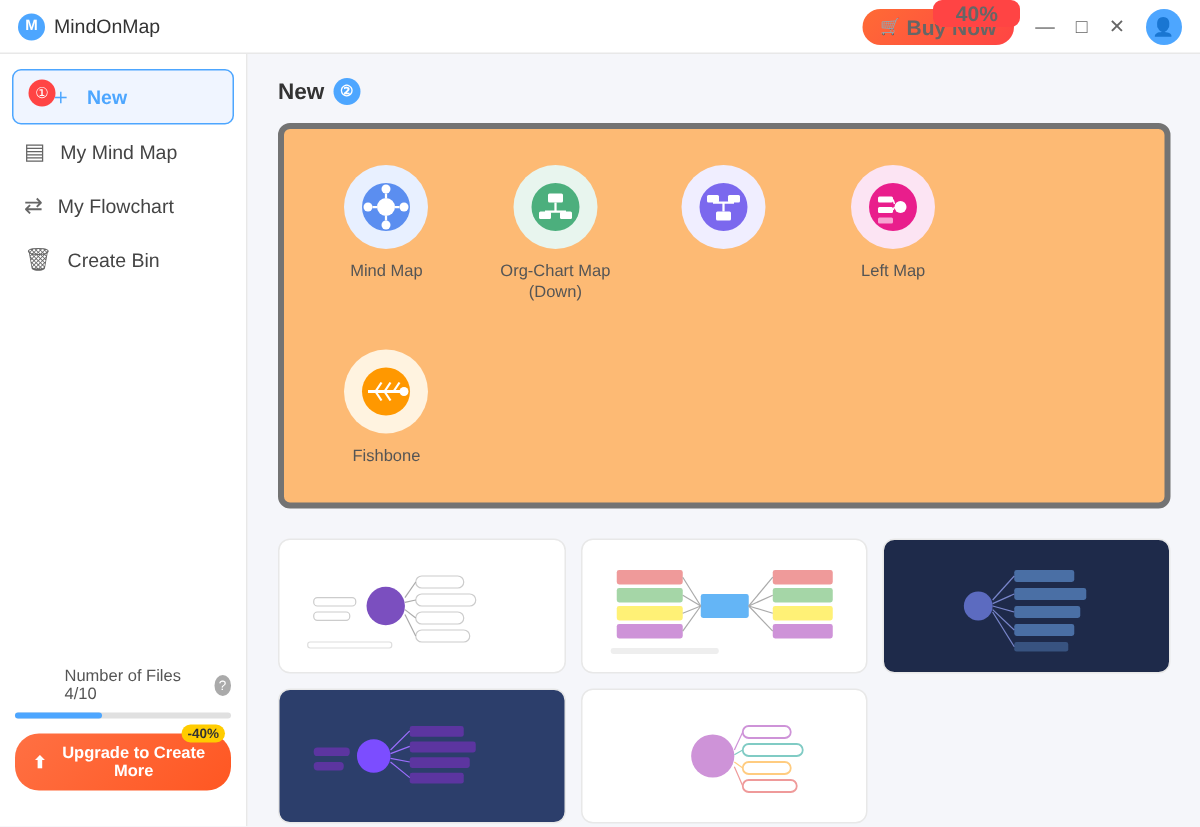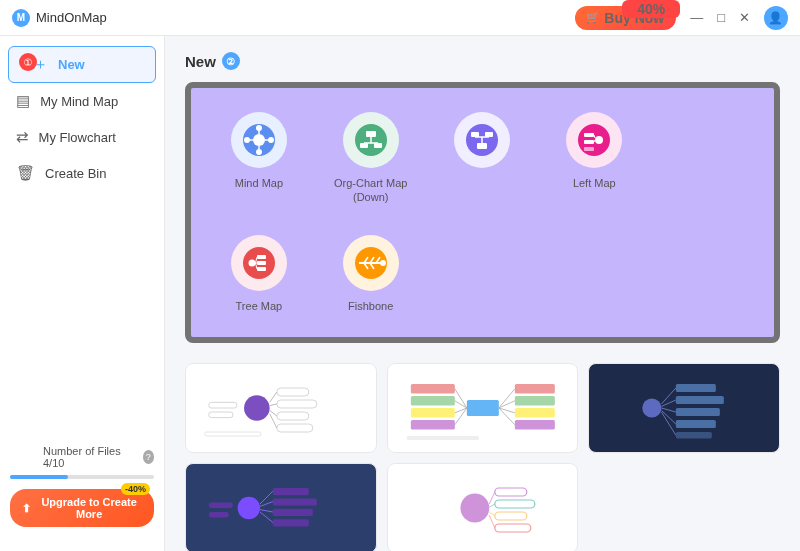--- a/index.html
+++ b/index.html
@@ -35,21 +35,21 @@
     .upgrade-btn { background: linear-gradient(135deg, #ff7043, #ff5722); color: #fff; border: none; border-radius: 16px; padding: 7px 12px; font-size: 11px; font-weight: 600; cursor: pointer; width: 100%; display: flex; align-items: center; justify-content: center; gap: 5px; position: relative; }
     .upgrade-badge { position: absolute; top: -6px; right: 4px; background: #ffcc00; color: #333; font-size: 9px; border-radius: 6px; padding: 1px 4px; font-weight: bold; }
 
     
     .content { flex: 1; padding: 16px 20px; overflow-y: auto; }
     .section-header { display: flex; align-items: center; gap: 6px; margin-bottom: 12px; }
     .section-title { font-size: 15px; font-weight: 600; color: #333; }
     .section-badge { width: 18px; height: 18px; background: #4da6ff; color: #fff; border-radius: 50%; font-size: 10px; display: flex; align-items: center; justify-content: center; font-weight: bold; }
 
     
-    .templates-grid-container { border: 6px solid #737373; border-radius: 8px; padding: 16px; margin-bottom: 20px; background: #c4b5fd; }
+    .templates-grid-container { border: 4px solid #737373; border-radius: 8px; padding: 16px; margin-bottom: 20px; background: #fdba74; }
     .templates-grid { display: grid; grid-template-columns: repeat(5, 1fr); gap: 12px 8px; }
     .templates-grid-row2 { display: grid; grid-template-columns: repeat(5, 1fr); gap: 12px 8px; margin-top: 14px; }
     .template-item { display: flex; flex-direction: column; align-items: center; gap: 8px; cursor: pointer; padding: 8px 4px; border-radius: 8px; transition: background 0.15s; }
     .template-icon { width: 56px; height: 56px; border-radius: 50%; display: flex; align-items: center; justify-content: center; font-size: 24px; }
     .template-label { font-size: 11px; color: #555; text-align: center; line-height: 1.3; }
 
     
     .recommended-title { font-size: 14px; font-weight: 600; color: #333; margin-bottom: 10px; }
     .themes-grid { display: grid; grid-template-columns: repeat(3, 1fr); gap: 10px; }
     .theme-card { height: 90px; border-radius: 8px; overflow: hidden; cursor: pointer; border: 1px solid #e8e8e8; }
@@ -194,35 +194,20 @@
               <line x1="18" y1="17" x2="17" y2="19" stroke="white" stroke-width="1"></line>
             </svg>
           </div>
           <span class="template-label">Left Map</span>
         </div>
 
       </div>
 
       <div class="templates-grid-row2">
 
-        <div class="template-item">
-          <div class="template-icon" style="background:#fdeaee;">
-            <svg width="34" height="34" viewBox="0 0 34 34">
-              <circle cx="17" cy="17" r="16" fill="#e94c4c"></circle>
-              <circle cx="10" cy="17" r="3.5" fill="white"></circle>
-              <rect x="15" y="9" width="9" height="4" rx="1" fill="white"></rect>
-              <rect x="15" y="15" width="9" height="4" rx="1" fill="white"></rect>
-              <rect x="15" y="21" width="9" height="4" rx="1" fill="white"></rect>
-              <line x1="13.5" y1="17" x2="15" y2="11" stroke="white" stroke-width="1"></line>
-              <line x1="13.5" y1="17" x2="15" y2="17" stroke="white" stroke-width="1"></line>
-              <line x1="13.5" y1="17" x2="15" y2="23" stroke="white" stroke-width="1"></line>
-            </svg>
-          </div>
-          <span class="template-label">Tree Map</span>
-        </div>
 
         <div class="template-item">
           <div class="template-icon" style="background:#fff3e0;">
             <svg width="34" height="34" viewBox="0 0 34 34">
               <circle cx="17" cy="17" r="16" fill="#ff9800"></circle>
               <line x1="5" y1="17" x2="29" y2="17" stroke="white" stroke-width="2"></line>
               <line x1="10" y1="17" x2="14" y2="11" stroke="white" stroke-width="1.5"></line>
               <line x1="16" y1="17" x2="20" y2="11" stroke="white" stroke-width="1.5"></line>
               <line x1="22" y1="17" x2="26" y2="11" stroke="white" stroke-width="1.5"></line>
               <line x1="10" y1="17" x2="14" y2="23" stroke="white" stroke-width="1.5"></line>

